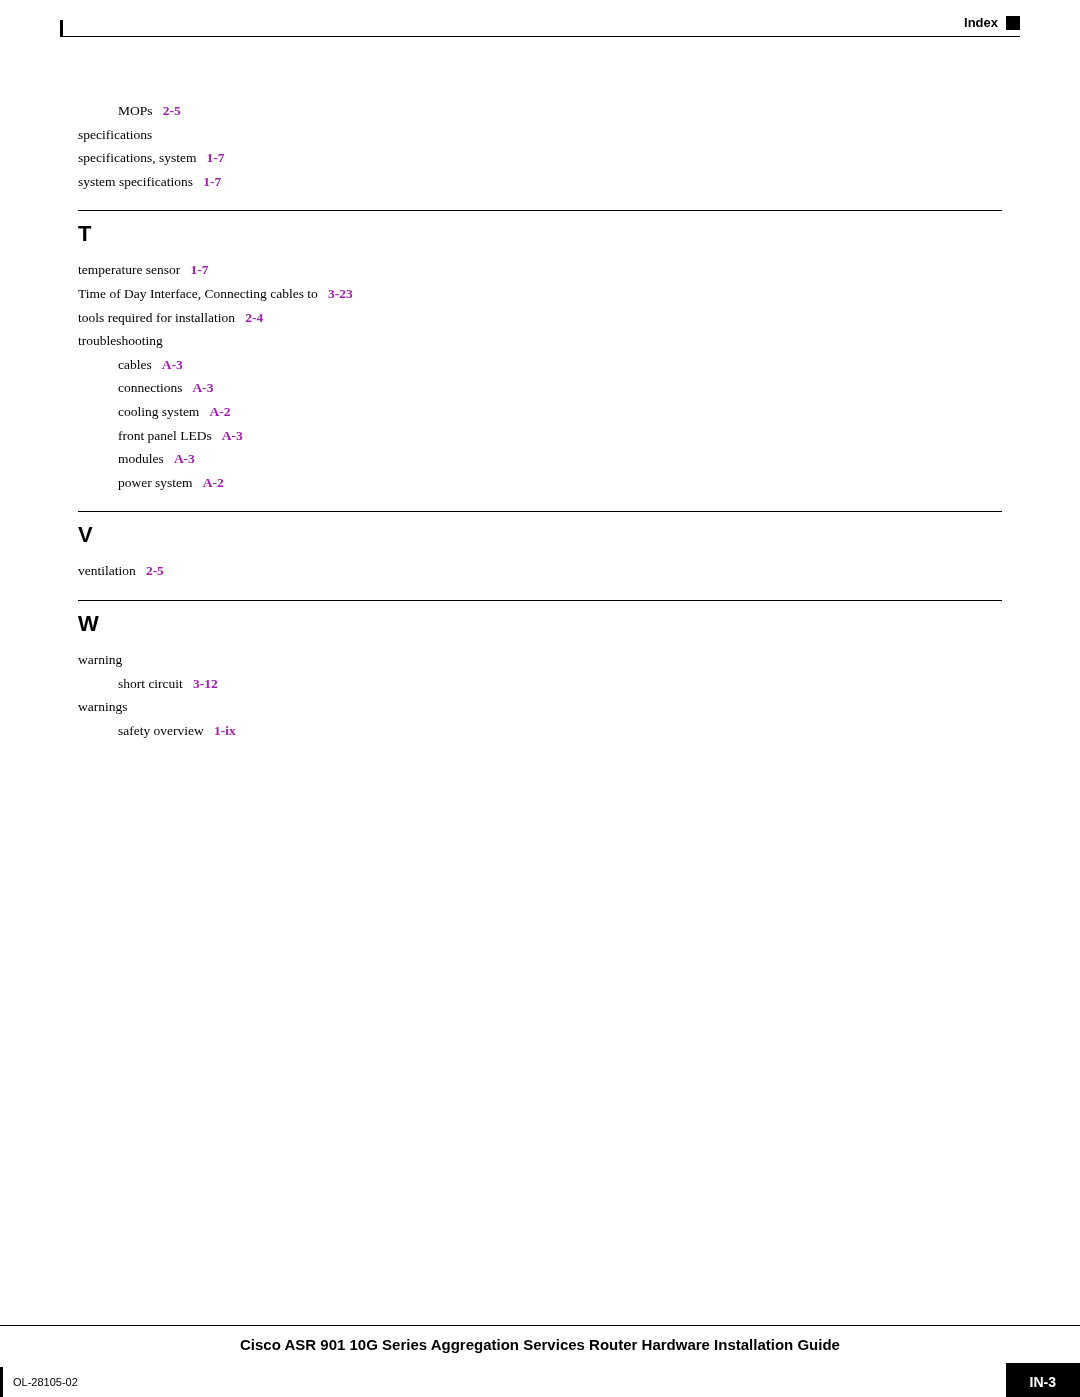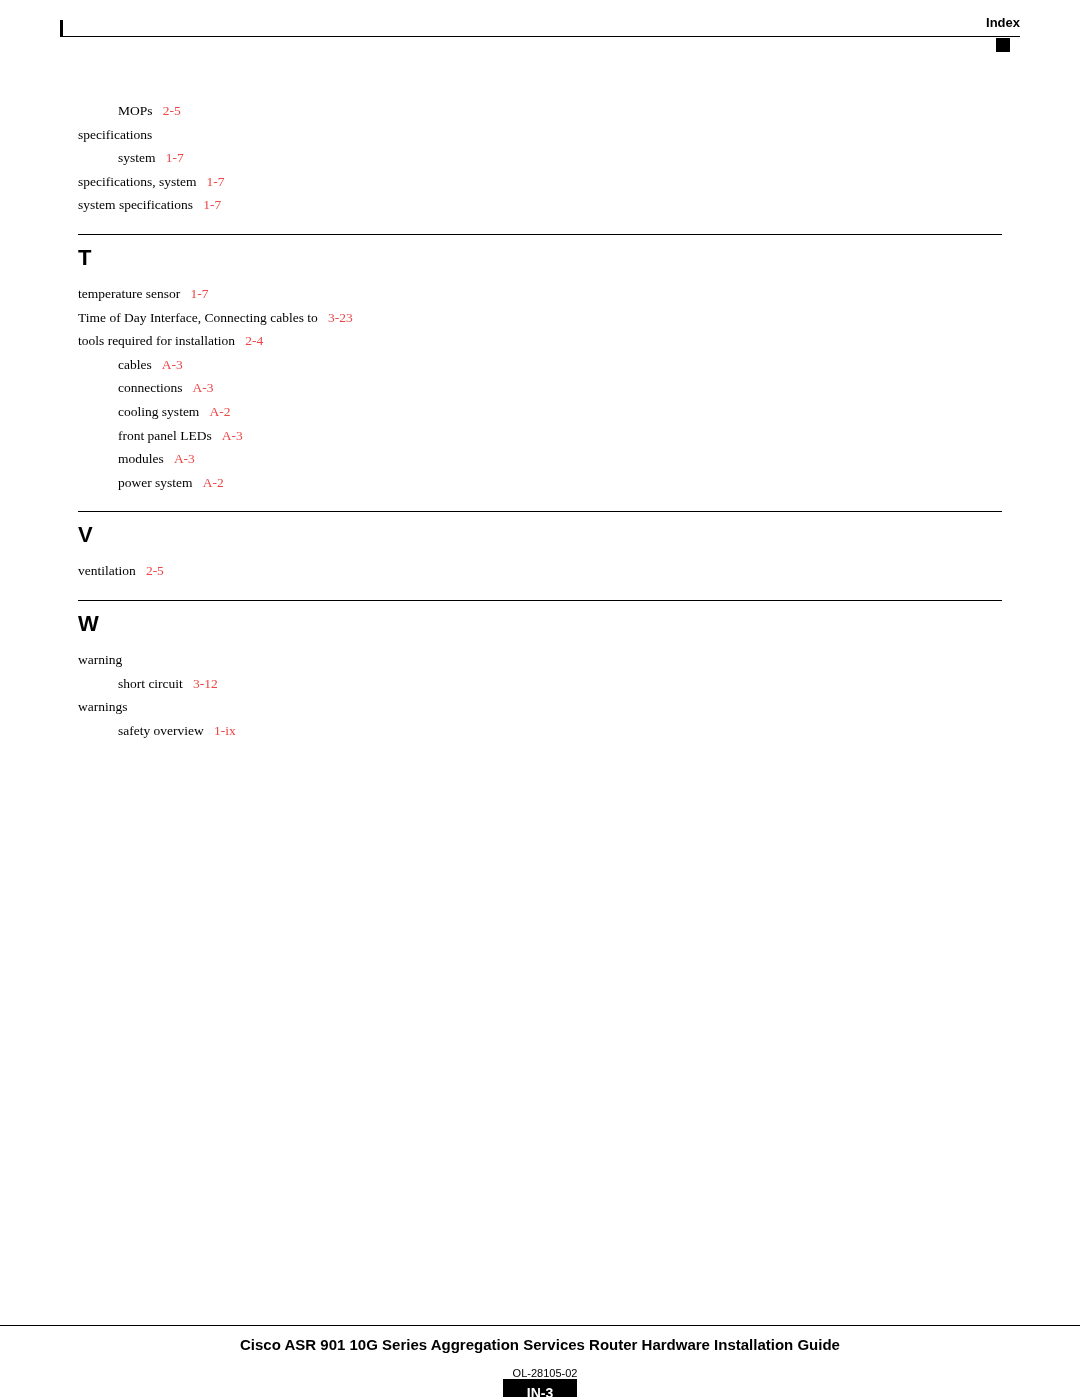--- a/index.html
+++ b/index.html
@@ -47,21 +47,20 @@
     }
 
     
     .header {
       position: absolute;
       top: 15px;
       right: 60px;
       display: flex;
       align-items: center;
       gap: 8px;
-      flex-direction: column;
     }
 
     .header-index-text {
       font-family: Arial, sans-serif;
       font-size: 13px;
       font-weight: bold;
       color: #000;
     }
 
     .header-black-square {
@@ -93,22 +92,22 @@
       margin-bottom: 2px;
     }
 
     .index-entry-sub {
       display: block;
       padding-left: 40px;
       margin-bottom: 2px;
     }
 
     .link-blue {
-      color: #ef4444;
-      font-weight: normal;
+      color: #a21caf;
+      font-weight: bold;
       text-decoration: none;
     }
 
     
     .section-divider {
       border: none;
       border-top: 1px solid #000;
       margin: 18px 0 10px 0;
       width: 100%;
     }
@@ -155,21 +154,20 @@
     }
 
     .footer-bottom-area {
       position: absolute;
       bottom: 0;
       left: 0;
       right: 0;
       height: 30px;
       display: flex;
       align-items: center;
-      flex-direction: column;
     }
 
     .footer-left-bar {
       width: 3px;
       height: 30px;
       background: #000;
     }
 
     .footer-doc-number {
       font-family: Arial, sans-serif;
@@ -208,21 +206,20 @@
   <div class="main-content">
 
     <div class="index-section">
 
       <div class="index-entry">
         <span class="index-entry-sub">MOPs&nbsp;&nbsp;&nbsp;<a class="link-blue" href="#">2-5</a></span>
       </div>
 
       <div class="index-entry">
         <span class="index-entry-main">specifications</span>
-        <span class="index-entry-sub">system&nbsp;&nbsp;&nbsp;<a class="link-blue" href="#">1-7</a></span>
       </div>
 
       <div class="index-entry">
         <span class="index-entry-main">specifications, system&nbsp;&nbsp;&nbsp;<a class="link-blue" href="#">1-7</a></span>
       </div>
 
       <div class="index-entry">
         <span class="index-entry-main">system specifications&nbsp;&nbsp;&nbsp;<a class="link-blue" href="#">1-7</a></span>
       </div>
     </div>
@@ -238,20 +235,21 @@
 
       <div class="index-entry">
         <span class="index-entry-main">Time of Day Interface, Connecting cables to&nbsp;&nbsp;&nbsp;<a class="link-blue" href="#">3-23</a></span>
       </div>
 
       <div class="index-entry">
         <span class="index-entry-main">tools required for installation&nbsp;&nbsp;&nbsp;<a class="link-blue" href="#">2-4</a></span>
       </div>
 
       <div class="index-entry">
+        <span class="index-entry-main">troubleshooting</span>
         <span class="index-entry-sub">cables&nbsp;&nbsp;&nbsp;<a class="link-blue" href="#">A-3</a></span>
         <span class="index-entry-sub">connections&nbsp;&nbsp;&nbsp;<a class="link-blue" href="#">A-3</a></span>
         <span class="index-entry-sub">cooling system&nbsp;&nbsp;&nbsp;<a class="link-blue" href="#">A-2</a></span>
         <span class="index-entry-sub">front panel LEDs&nbsp;&nbsp;&nbsp;<a class="link-blue" href="#">A-3</a></span>
         <span class="index-entry-sub">modules&nbsp;&nbsp;&nbsp;<a class="link-blue" href="#">A-3</a></span>
         <span class="index-entry-sub">power system&nbsp;&nbsp;&nbsp;<a class="link-blue" href="#">A-2</a></span>
       </div>
     </div>
 
     <hr class="section-divider">

